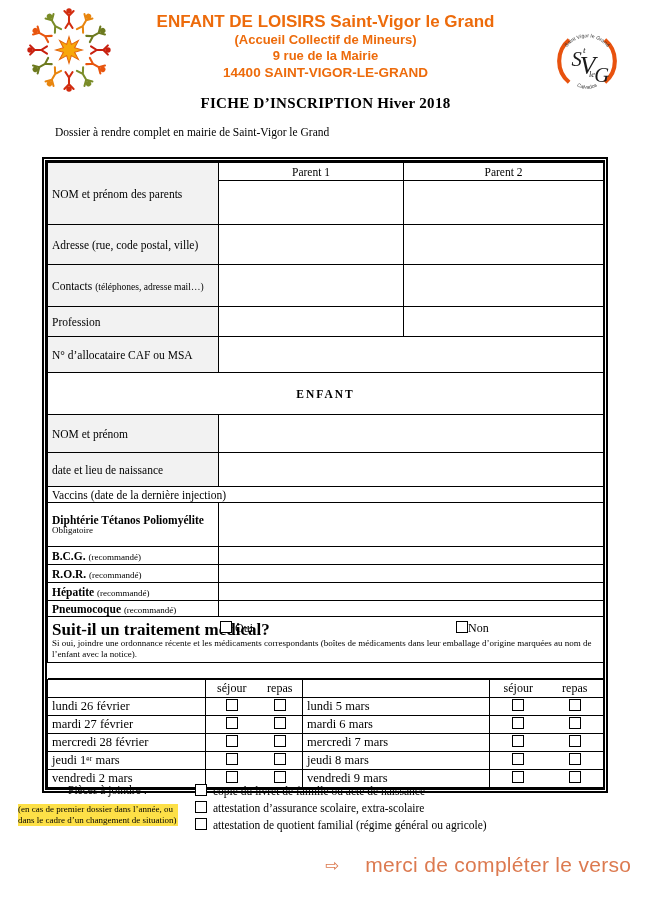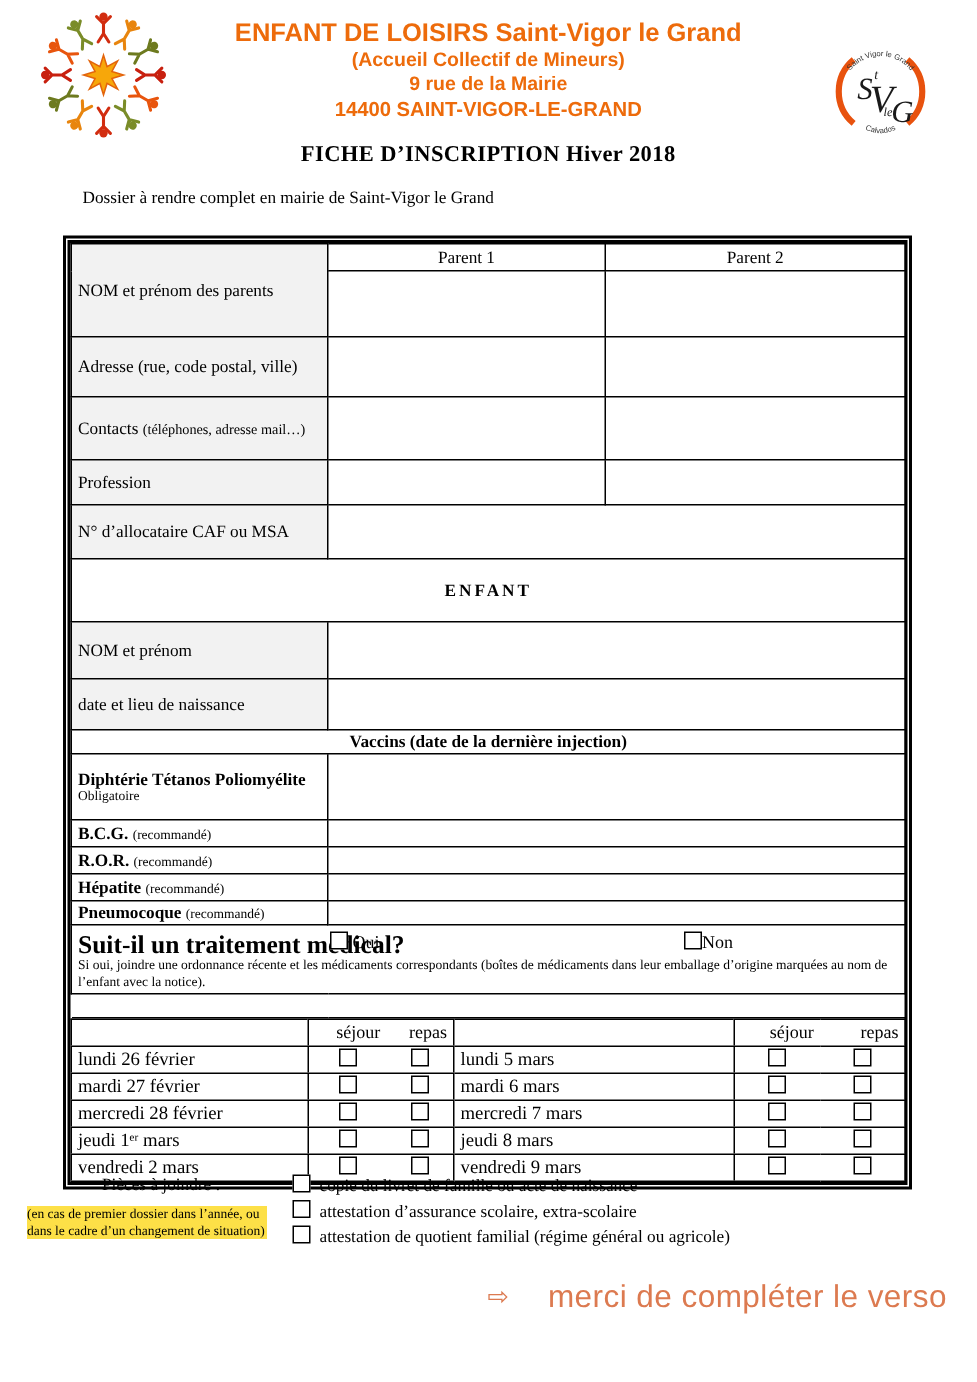--- a/index.html
+++ b/index.html
@@ -21,39 +21,39 @@
   
   .form-box{position:absolute;left:42px;top:157px;width:566px;box-sizing:border-box;
         border:5px double #000;background:#fff;}
   table{border-collapse:collapse;table-layout:fixed;width:556px;}
   .main-tbl td{border:1px solid #000;padding:1px 4px;vertical-align:middle;
         font-size:11.5px;box-sizing:border-box;overflow:hidden;}
   .lbl-cell{background:#F2F2F2;}
   .col-hdr{text-align:center;font-size:11.5px;}
   .small-note{font-size:9.5px;}
   .enfant-hdr{text-align:center;font-weight:bold;font-size:19px;letter-spacing:2px;}
-  .vac-hdr{text-align:center;font-weight:bold;font-size:11.5px;padding:0 4px;}
+  .vac-hdr{text-align:left;font-weight:normal;font-size:11.5px;padding:0 4px;}
   .vac-name{font-weight:bold;font-size:11.5px;}
   .vac-note{font-weight:normal;font-size:9px;}
   .vac-note-block{display:block;font-weight:normal;font-size:9px;line-height:9px;}
   .trait-cell{padding:1px 3px;}
   .trait-line{position:relative;height:16px;}
   .trait-q{font-weight:bold;font-size:17px;}
   .trait-oui{position:absolute;left:168px;top:1px;font-size:12px;}
   .trait-non{position:absolute;left:404px;top:1px;font-size:12px;}
   .trait-note{font-size:9px;line-height:10.5px;margin-top:2px;}
   .gap-row td{border-left:none;border-right:none;}
   
   .sched-tbl{border:1px solid #000;}
   .sched-tbl td,.sched-tbl th{border:none;border-bottom:1px solid #000;padding:0 4px;
         font-size:12.5px;font-weight:normal;text-align:left;box-sizing:border-box;overflow:hidden;
         font-family:"Liberation Serif","DejaVu Serif",serif;}
   .sched-tbl .vl{border-left:1px solid #000;}
   .sched-tbl .cbc{text-align:center;padding:0;}
-  .sched-hdr th{text-align:right;font-size:12px;}
+  .sched-hdr th{text-align:center;font-size:12px;}
   
   .cb{display:inline-block;width:10px;height:10px;border:1px solid #000;
       background:#fff;vertical-align:-1px;}
   
   .attachments{position:absolute;left:0;top:783px;width:635px;height:66px;font-size:11.5px;}
   .att-label{position:absolute;left:68px;top:1px;}
   .att-note{position:absolute;left:18px;top:21px;width:160px;background:#fde047;
         font-size:9px;line-height:11px;}
   .att-items{position:absolute;left:195px;top:0;}
   .att-item{height:17px;line-height:17px;white-space:nowrap;}

